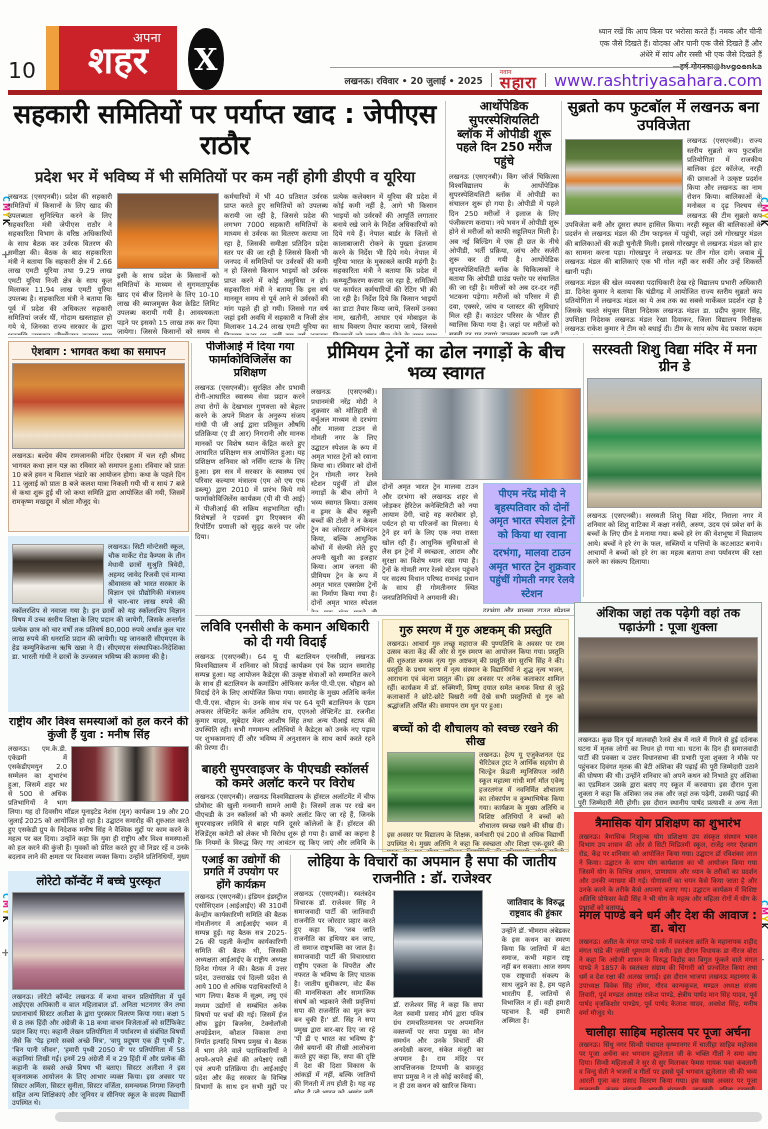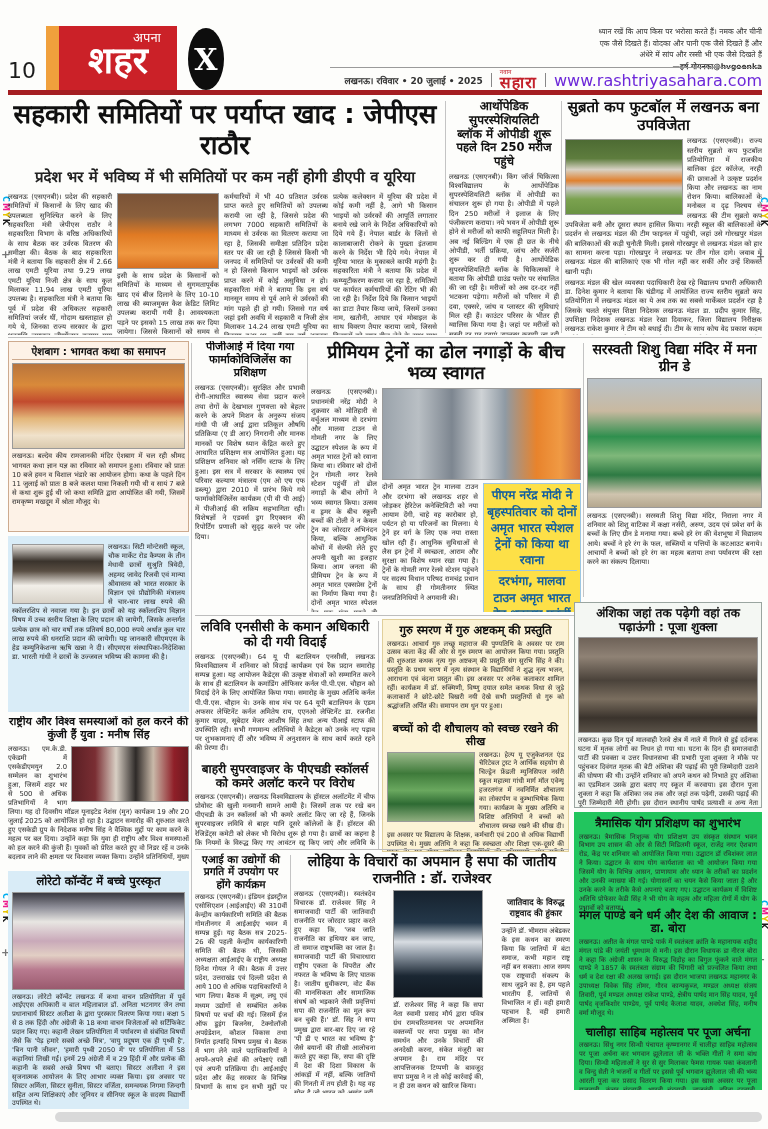--- a/index.html
+++ b/index.html
@@ -9,22 +9,22 @@
 .abs{position:absolute;overflow:hidden}
 .hl{font-weight:bold;text-align:center;color:#101010;line-height:1.18}
 .bt{font-size:7px;line-height:1.33;text-align:justify;color:#2a2a2a}
 .photo{background:#b9ab97;border:1px solid #9a9a9a}
 .vline{position:absolute;width:1px;background:#c4c4c4}
 .hline{position:absolute;height:1px;background:#bdbdbd}
 .cols{display:flex;gap:5px}
 .regv{position:absolute;writing-mode:vertical-rl;font-size:8px;font-weight:bold;letter-spacing:1px;line-height:1}
 .regc{color:#00aeef}.regm{color:#ec1e8c}.regy{color:#e8c400}.regk{color:#1a1a1a}
 .cross{position:absolute;font-size:11px;color:#777;font-weight:bold}
-.callout{background:#fde047;border:1px solid #9cc6e2;color:#135f9e;font-weight:bold;
-  font-size:12px;text-align:center;line-height:1.35;padding:3px}
+.callout{background:#c4b5fd;border:1px solid #9cc6e2;color:#135f9e;font-weight:bold;
+  font-size:10px;text-align:center;line-height:1.35;padding:3px}
 .pq{color:#9b1c20;font-weight:bold;font-size:8.4px;text-align:center;line-height:1.3;
   border-top:1.5px solid #444;border-bottom:1.5px solid #444;padding:4px 1px}
 </style>
 </head>
 <body>
 
 <div class="page">
 
   <div class="abs" style="left:8px;top:58px;width:34px">
     <span style="font-size:22px;font-weight:normal">10</span>
@@ -192,21 +192,21 @@
       <div class="bt" style="font-size:6.7px">लखनऊ। हेल्प यू एजुकेशनल एंड चैरिटेबल ट्रस्ट ने आर्थिक सहयोग से चिल्ड्रेन फ्रेंडली म्युनिसिपल नर्सरी स्कूल महात्मा गांधी मार्ग मॉल एवेन्यू हजरतगंज में नवनिर्मित शौचालय का लोकार्पण व कुम्भाभिषेक किया गया। कार्यक्रम के मुख्य अतिथि व विशिष्ट अतिथियों ने बच्चों को शौचालय स्वच्छ रखने की सीख दी। इस अवसर पर विद्यालय के शिक्षक, कर्मचारी एवं 200 से अधिक विद्यार्थी उपस्थित थे। मुख्य अतिथि ने कहा कि स्वच्छता और शिक्षा एक-दूसरे की पूरक हैं। यह सीख बालिका विद्यार्थियों की गरिमामयी और सुरीली बालकवरन है।</div>
     </div>
   </div>
 
   <div class="abs" style="left:574px;top:602px;width:188px;height:206px;border:1px solid #9aa5a0;background:#f4f7f3;padding:3px">
     <div class="hl" style="font-size:12px">अंशिका जहां तक पढ़ेगी वहां तक पढ़ाऊंगी : पूजा शुक्ला</div>
     <div class="photo" style="width:100%;height:96px;margin-top:3px;background:linear-gradient(180deg,#6e6258 0%,#8f8275 20%,#4a423a 45%,#7a6e5f 65%,#3a332c 85%,#5a5248 100%)"></div>
     <div class="bt" style="margin-top:3px;font-size:6.7px">लखनऊ। कुछ दिन पूर्व मालवाही रेलवे क्षेत्र में नाले में गिरने से हुई दर्दनाक घटना में मृतक लोगों का निधन हो गया था। घटना के दिन ही समाजवादी पार्टी की प्रवक्ता व उत्तर विधानसभा की प्रभारी पूजा शुक्ला ने मौके पर पहुंचकर दिवंगत मृतक की बेटी अंशिका की पढ़ाई की पूरी जिम्मेदारी उठाने की घोषणा की थी। उन्होंने शनिवार को अपने कथन को निभाते हुए अंशिका का एडमिशन उसके द्वारा बताए गए स्कूल में करवाया। इस दौरान पूजा शुक्ला ने कहा कि अंशिका जब तक और जहां तक पढ़ेगी, उसकी पढ़ाई की पूरी जिम्मेदारी मेरी होगी। इस दौरान स्थानीय पार्षद प्रत्याशी व अन्य नेता गण मौजूद थे।</div>
   </div>
 
-  <div class="abs" style="left:574px;top:812px;width:188px;height:278px;background:#22c55e;padding:5px">
+  <div class="abs" style="left:574px;top:812px;width:188px;height:278px;background:#ef4444;padding:5px">
     <div class="hl" style="font-size:11.5px">त्रैमासिक योग प्रशिक्षण का शुभारंभ</div>
     <div class="bt" style="margin-top:2px;font-size:6.7px;height:72px">लखनऊ। त्रैमासिक निःशुल्क योग प्रशिक्षण उप संस्कृत संस्थान भवन विभाग उप शासन की ओर से सिटी मिडिलमी स्कूल, राजेंद्र नगर ऐशबाग रोड, केंद्र पर शनिवार को आयोजित किया गया। उद्घाटन डॉ रविशंकर लाल ने किया। उद्घाटन के साथ योग कार्यशाला का भी आयोजन किया गया जिसमें योग के विभिन्न आसन, प्राणायाम और ध्यान के तरीकों का प्रदर्शन और उनकी व्याख्या की गई। योगासनों का चयन कैसे किया जाता है और उनके करने के तरीके कैसे अपनाएं बताए गए। उद्घाटन कार्यक्रम में विशिष्ट अतिथि प्रोफेसर केडी सिंह ने भी योग के महत्व और महिला रोगों में योग के प्रभावों को बताया।</div>
     <div class="hl" style="font-size:11.5px;margin-top:4px">मंगल पाण्डे बने धर्म और देश की आवाज : डा. बोरा</div>
     <div class="bt" style="margin-top:2px;font-size:6.7px;height:84px">लखनऊ। अतीत के मंगल पाण्डे पार्क में स्वतंत्रता क्रांति के महानायक शहीद मंगल पांडे की जयंती धूमधाम से मनी। इस दौरान विधायक डा नीरज बोरा ने कहा कि अंग्रेजी शासन के विरुद्ध विद्रोह का बिगुल फूंकने वाले मंगल पाण्डे ने 1857 के स्वतंत्रता संग्राम की चिंगारी को प्रज्वलित किया तथा धर्म व देश रक्षा की अलख जगाई। इस दौरान भाजपा लखनऊ महानगर के उपाध्यक्ष विवेक सिंह तोमर, गौरव कान्यकुब्ज, मण्डल अध्यक्ष संजय तिवारी, पूर्व मण्डल अध्यक्ष राकेश पाण्डे, क्षेत्रीय पार्षद मान सिंह यादव, पूर्व पार्षद वृजकिशोर पाण्डेय, पूर्व पार्षद कैलाश यादव, अवधेश सिंह, मनीष वर्मा मौजूद थे।</div>
     <div class="hl" style="font-size:11.5px;margin-top:4px">चालीहा साहिब महोत्सव पर पूजा अर्चना</div>
     <div class="bt" style="margin-top:2px;font-size:6.7px">लखनऊ। सिंधु नगर सिन्धी पंचायत कृष्णानगर में चालीहा साहिब महोत्सव पर पूजा अर्चना कर भगवान झूलेलाल जी के भक्ति गीतों ने समा बांध दिया। सिन्धी महिलाओं ने सुर से सुर मिलाकर फेमस गायक पका कंवलानी व विन्दु सेती ने भजनों व गीतों पर इससे पूर्व भगवान झूलेलाल जी की भव्य आरती पूजा कर प्रसाद वितरण किया गया। इस खास अवसर पर पूजा राजवानी, कंचन चंडवानी, भारती चंडवानी, लाजवंती, नरिता इटवानी, भारती करण मौजूद थीं।</div>
   </div>
 
   <div class="hline" style="left:195px;top:849px;width:374px"></div>
 

